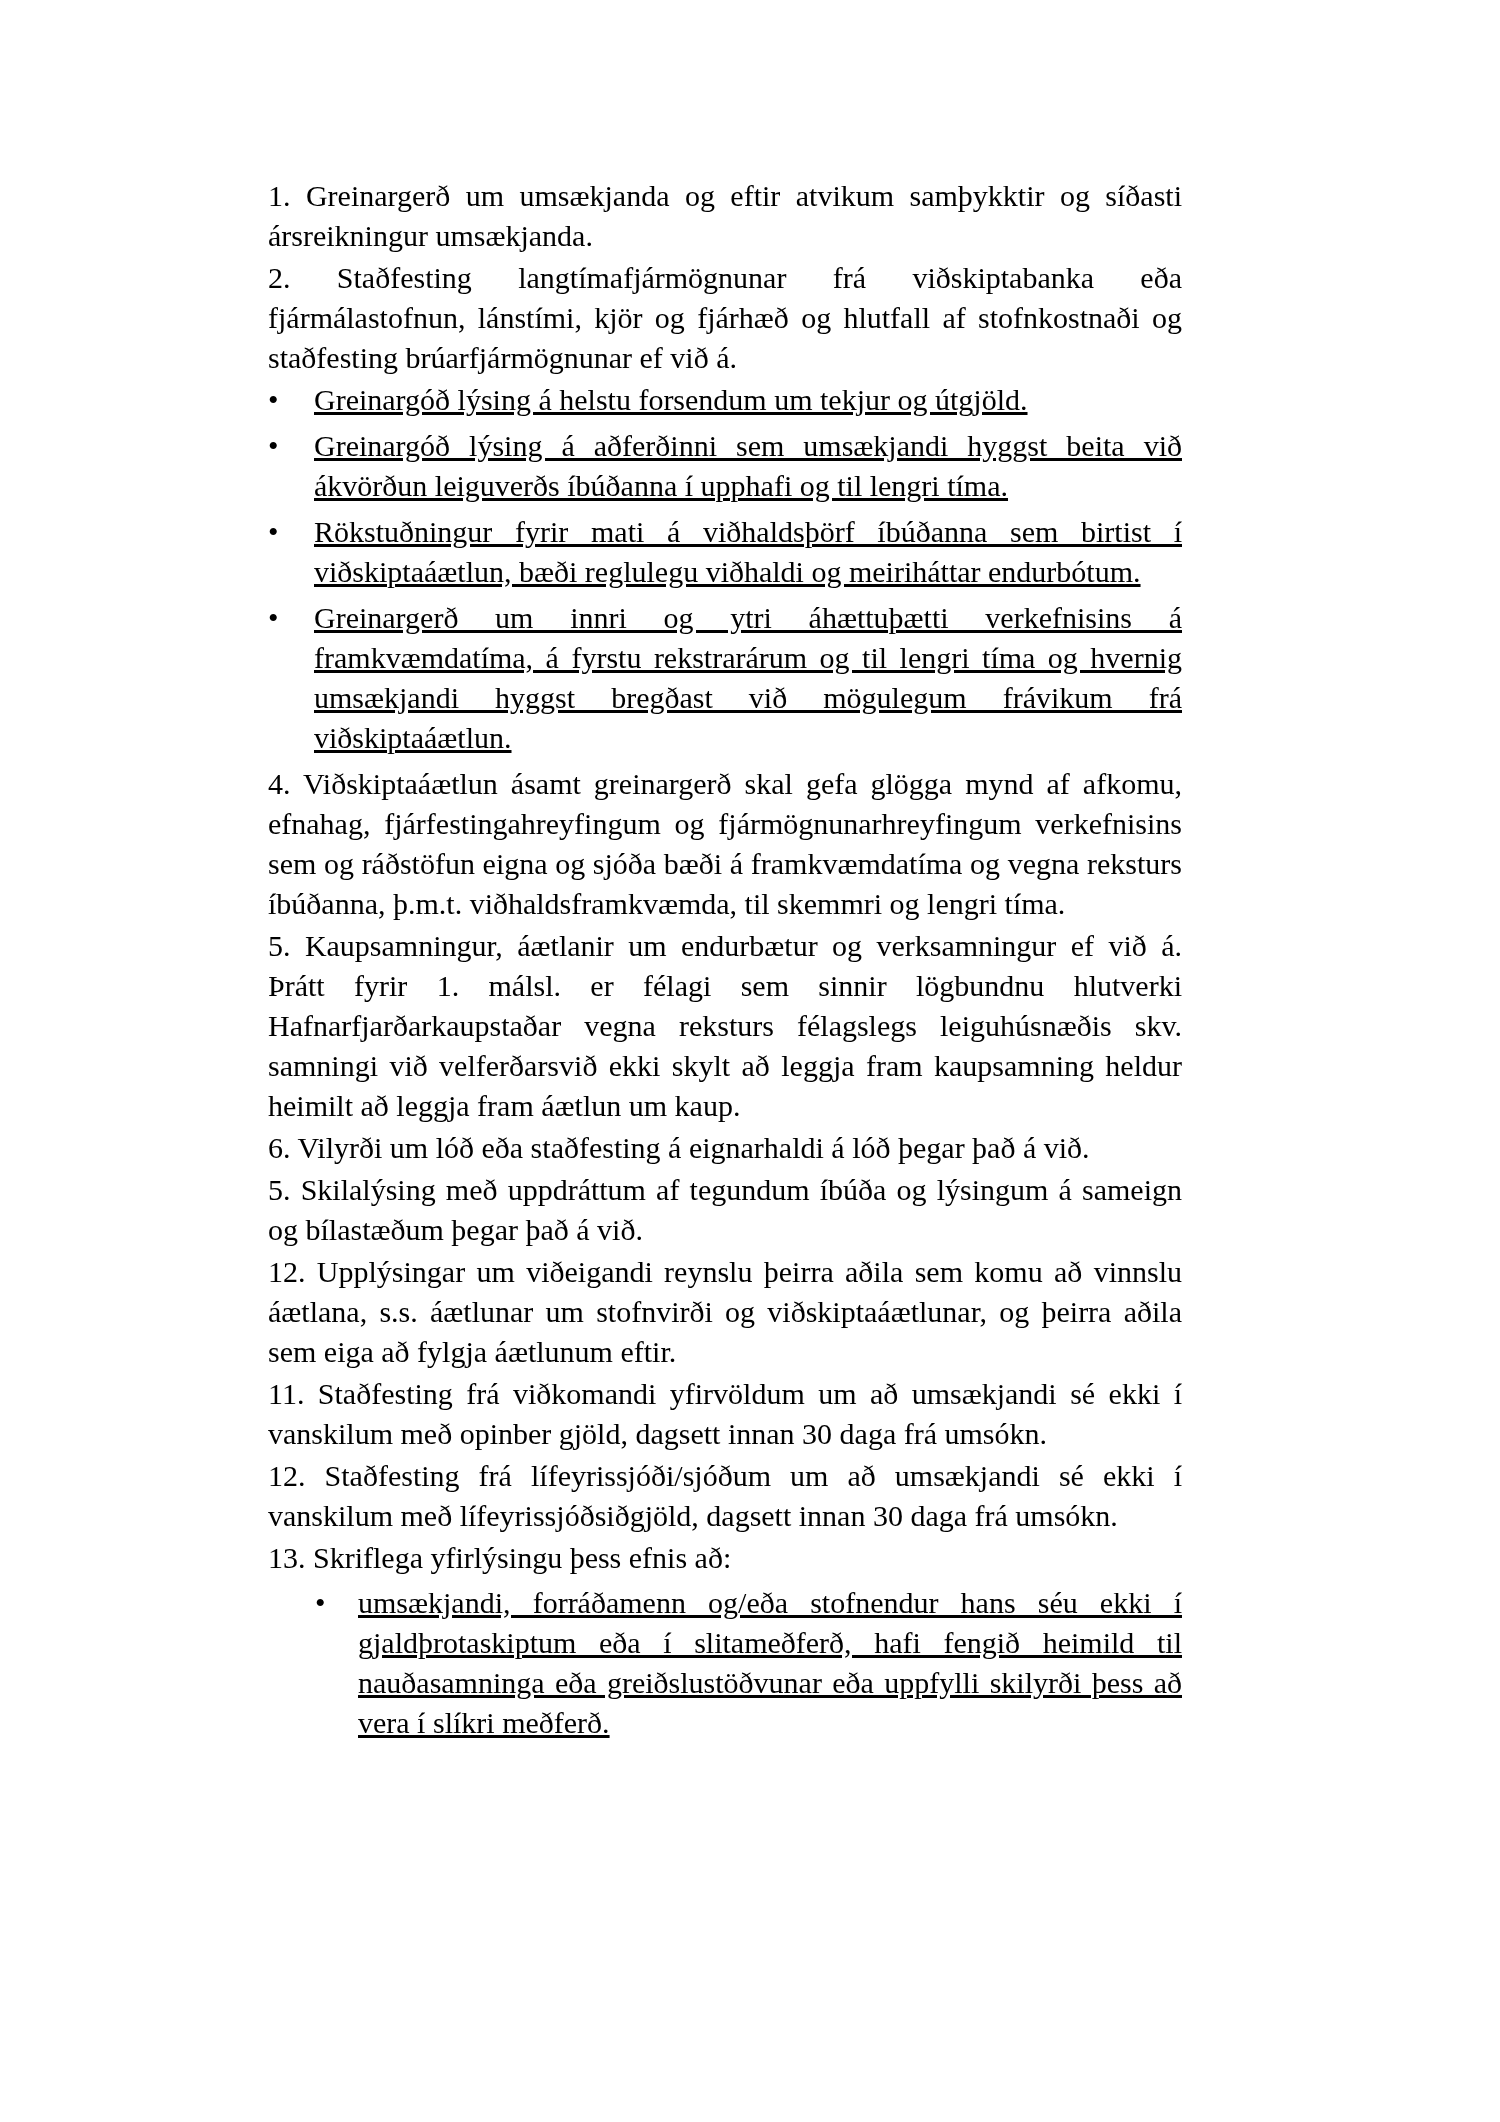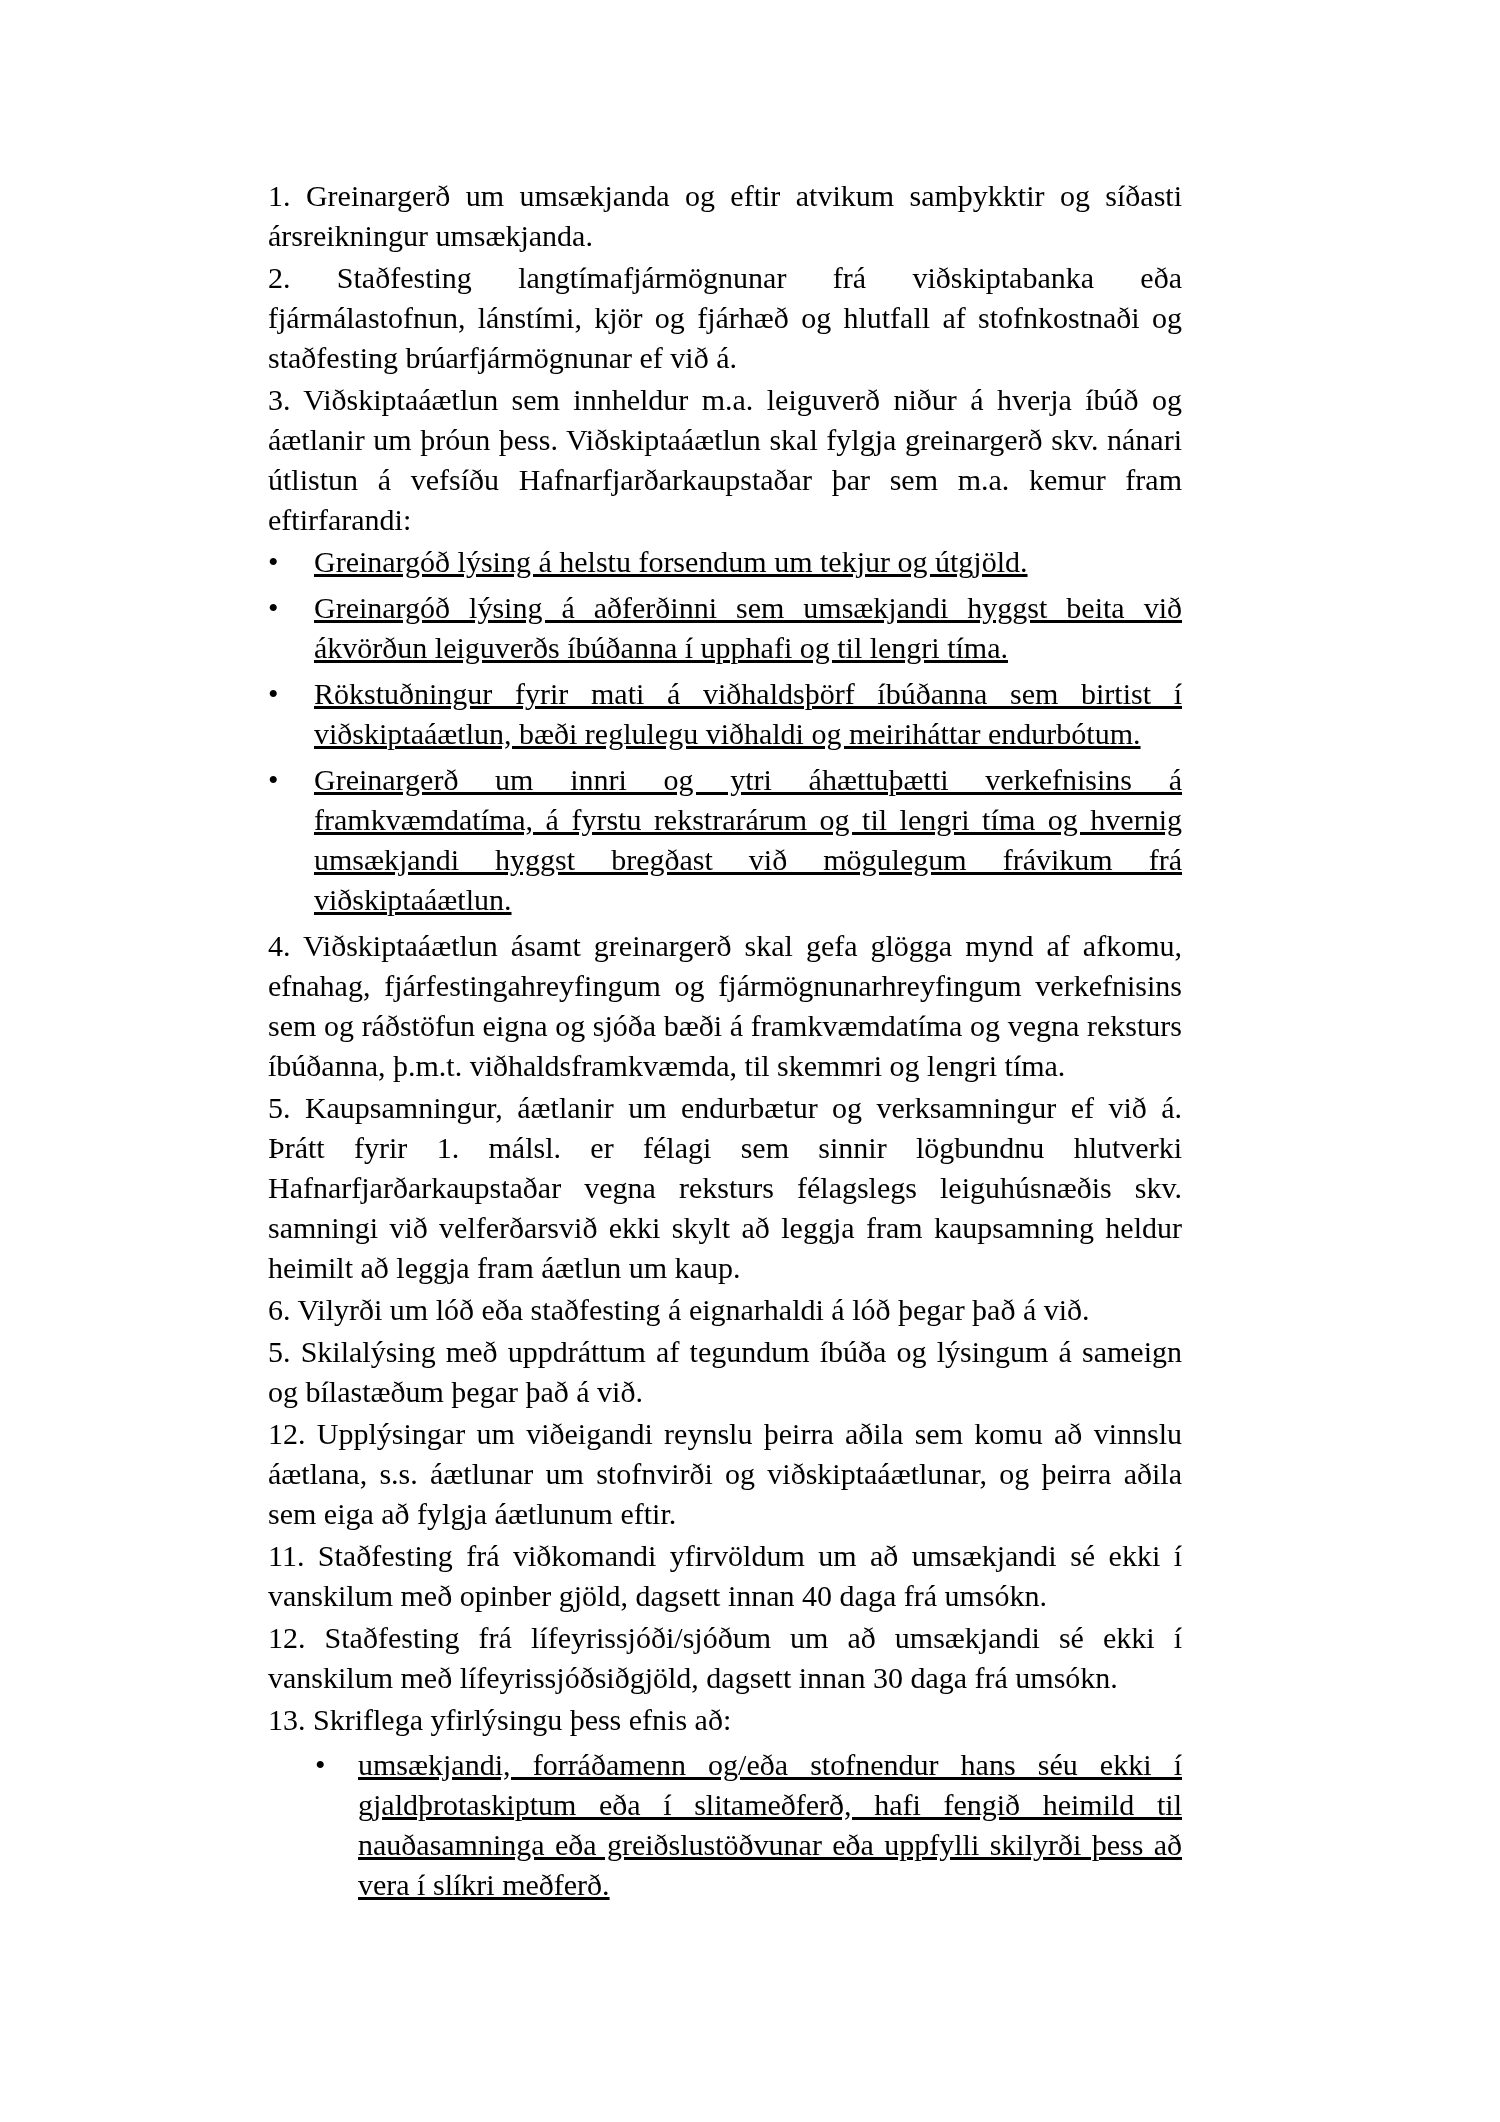--- a/index.html
+++ b/index.html
@@ -53,21 +53,20 @@
     flex-basis: 43px;
   }
 </style>
 </head>
 <body>
 
 <div class="page">
 
   <p class="num">1. Greinargerð um umsækjanda og eftir atvikum samþykktir og síðasti ársreikningur umsækjanda.</p>
   <p class="num">2. Staðfesting langtímafjármögnunar frá viðskiptabanka eða fjármálastofnun, lánstími, kjör og fjárhæð og hlutfall af stofnkostnaði og staðfesting brúarfjármögnunar ef við á.</p>
-  <p class="num">3. Viðskiptaáætlun sem innheldur m.a. leiguverð niður á hverja íbúð og áætlanir um þróun þess. Viðskiptaáætlun skal fylgja greinargerð skv. nánari útlistun á vefsíðu Hafnarfjarðarkaupstaðar þar sem m.a. kemur fram eftirfarandi:</p>
 
   <ul>
     <li>
       <span class="marker">•</span>
       <span class="li-text">Greinargóð lýsing á helstu forsendum um tekjur og útgjöld.</span>
     </li>
     <li>
       <span class="marker">•</span>
       <span class="li-text">Greinargóð lýsing á aðferðinni sem umsækjandi hyggst beita við ákvörðun leiguverðs íbúðanna í upphafi og til lengri tíma.</span>
     </li>
@@ -79,21 +78,21 @@
       <span class="marker">•</span>
       <span class="li-text">Greinargerð um innri og ytri áhættuþætti verkefnisins á framkvæmdatíma, á fyrstu rekstrarárum og til lengri tíma og hvernig umsækjandi hyggst bregðast við mögulegum frávikum frá viðskiptaáætlun.</span>
     </li>
   </ul>
 
   <p class="num">4. Viðskiptaáætlun ásamt greinargerð skal gefa glögga mynd af afkomu, efnahag, fjárfestingahreyfingum og fjármögnunarhreyfingum verkefnisins sem og ráðstöfun eigna og sjóða bæði á framkvæmdatíma og vegna reksturs íbúðanna, þ.m.t. viðhaldsframkvæmda, til skemmri og lengri tíma.</p>
   <p class="num">5. Kaupsamningur, áætlanir um endurbætur og verksamningur ef við á. Þrátt fyrir 1. málsl. er félagi sem sinnir lögbundnu hlutverki Hafnarfjarðarkaupstaðar vegna reksturs félagslegs leiguhúsnæðis skv. samningi við velferðarsvið ekki skylt að leggja fram kaupsamning heldur heimilt að leggja fram áætlun um kaup.</p>
   <p class="num">6. Vilyrði um lóð eða staðfesting á eignarhaldi á lóð þegar það á við.</p>
   <p class="num">5. Skilalýsing með uppdráttum af tegundum íbúða og lýsingum á sameign og bílastæðum þegar það á við.</p>
   <p class="num">12. Upplýsingar um viðeigandi reynslu þeirra aðila sem komu að vinnslu áætlana, s.s. áætlunar um stofnvirði og viðskiptaáætlunar, og þeirra aðila sem eiga að fylgja áætlunum eftir.</p>
-  <p class="num">11. Staðfesting frá viðkomandi yfirvöldum um að umsækjandi sé ekki í vanskilum með opinber gjöld, dagsett innan 40 daga frá umsókn.</p>
+  <p class="num">11. Staðfesting frá viðkomandi yfirvöldum um að umsækjandi sé ekki í vanskilum með opinber gjöld, dagsett innan 30 daga frá umsókn.</p>
   <p class="num">12. Staðfesting frá lífeyrissjóði/sjóðum um að umsækjandi sé ekki í vanskilum með lífeyrissjóðsiðgjöld, dagsett innan 30 daga frá umsókn.</p>
   <p class="num">13. Skriflega yfirlýsingu þess efnis að:</p>
 
   <ul class="sub">
     <li>
       <span class="marker">•</span>
       <span class="li-text">umsækjandi, forráðamenn og/eða stofnendur hans séu ekki í gjaldþrotaskiptum eða í slitameðferð, hafi fengið heimild til nauðasamninga eða greiðslustöðvunar eða uppfylli skilyrði þess að vera í slíkri meðferð.</span>
     </li>
   </ul>
 

